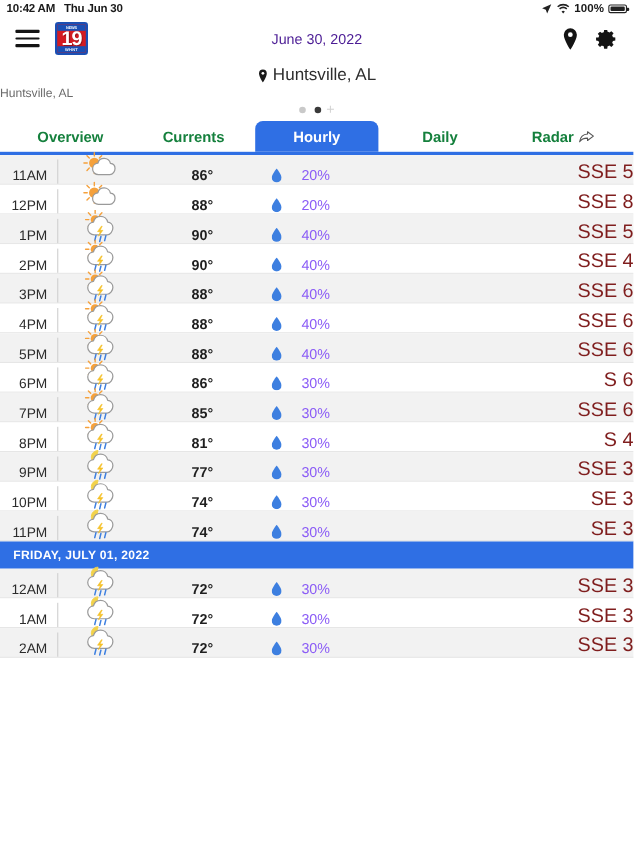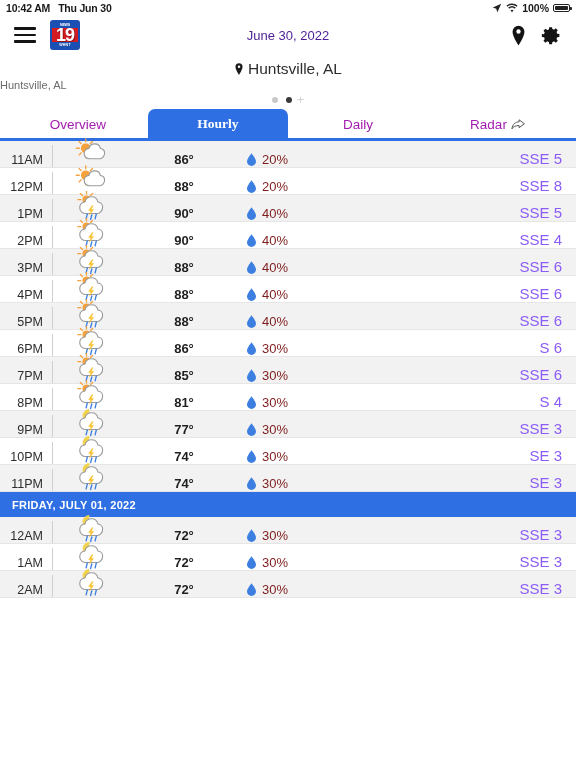--- a/index.html
+++ b/index.html
@@ -103,27 +103,28 @@
   
   .tabs {
     display: flex; align-items: flex-end;
     background: #ffffff;
     border-bottom: 3px solid #2f6fe4;
     height: 32px;
     padding: 0 8px;
   }
   .tab {
     flex: 1; text-align: center;
-    font-size: 13.5px; color: #a21caf;
+    font-size: 13.5px; color: #15803d;
     padding: 7px 0 6px;
     border-radius: 7px 7px 0 0;
     display: flex; align-items: center; justify-content: center; gap: 4px;
     cursor: pointer;
-  }
-  .tab.active { background: #2f6fe4; color: #ffffff; font-weight: 700; font-family: Liberation Serif, serif; }
+    font-weight: bold;
+  }
+  .tab.active { background: #2f6fe4; color: #ffffff; font-weight: 700; }
 
   
   .rows { background: #fff; }
   .row {
     height: 27px;
     display: flex; align-items: flex-end;
     position: relative;
     border-bottom: 1px solid #e6e6e6;
   }
   .row.odd  { background: #f2f2f2; }
@@ -134,27 +135,27 @@
   }
   .c-sep { width: 1px; height: 22px; background: #cfcfcf; }
   .c-icon {
     width: 76px; display: flex; align-items: center; justify-content: center;
   }
   .c-temp {
     width: 110px; text-align: center;
     font-size: 13px; font-weight: 700; color: #1f1f1f;
   }
   .c-precip {
-    width: 120px; display: flex; align-items: center; gap: 6px;
+    width: 120px; display: flex; align-items: center; gap: 18px;
     padding-left: 8px;
-    font-size: 13px; color: #7f1d1d;
+    font-size: 13px; color: #8b5cf6;
   }
   .c-wind {
-    flex: 1; text-align: right; padding-right: 14px;
-    font-size: 15px; color: #8b5cf6;
+    flex: 1; text-align: right; 
+    font-size: 18px; color: #7f1d1d;
   }
   .dayhdr {
     background: #2f6fe4; color: #ffffff;
     font-size: 11px; font-weight: 700; letter-spacing: .3px;
     height: 25px; display: flex; align-items: center;
     padding-left: 12px;
   }
   svg.wicon { width: 34px; height: 30px; display: block; }
 </style>
 </head>
@@ -216,20 +217,23 @@
     <span class="dot"></span>
     <span class="dot active"></span>
     <span class="plus">+</span>
   </div>
 </div>
 
 <div class="tabs">
   <div class="tab">
       <span>Overview</span>
     </div>
+  <div class="tab">
+      <span>Currents</span>
+    </div>
   <div class="tab active">
       <span>Hourly</span>
     </div>
   <div class="tab">
       <span>Daily</span>
     </div>
   <div class="tab">
     <span>Radar</span>
     <svg width="15" height="13" viewBox="0 0 24 20">
       <path d="M13 2.5v3.2C6.5 6 2.5 10 1.5 17c2.2-3.6 5.7-5.3 11.5-5.3v3.4l8.5-6.3z" fill="none" stroke="#555" stroke-width="1.6" stroke-linejoin="round"></path>

